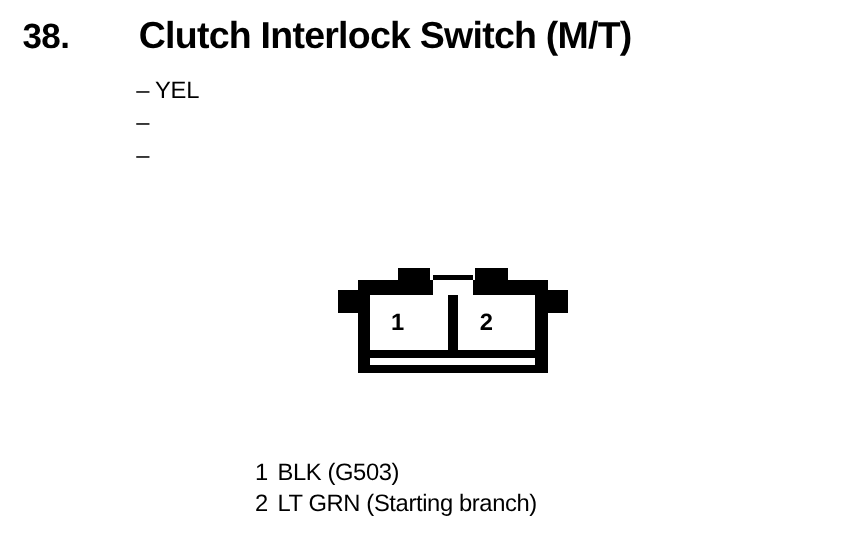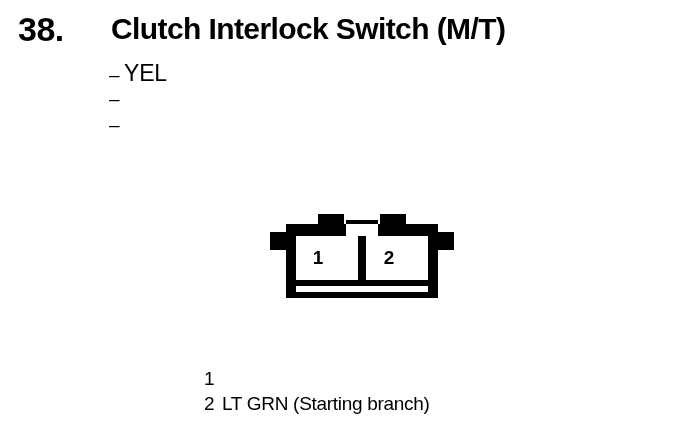--- a/index.html
+++ b/index.html
@@ -29,21 +29,21 @@
     position: absolute;
     left: 0;
     top: 8px;
     width: 688px;
     height: 44px;
   }
   .item-number {
     position: absolute;
     left: 18px;
     top: 0;
-    font-size: 34px;
+    font-size: 28px;
     font-weight: bold;
     letter-spacing: -0.5px;
     line-height: 42px;
     white-space: nowrap;
   }
   .item-title {
     position: absolute;
     left: 111px;
     top: 0;
     font-size: 30px;
@@ -66,21 +66,21 @@
     height: 26px;
     white-space: nowrap;
   }
   .bullet-dash {
     width: 15px;
     flex: 0 0 15px;
     font-size: 19px;
     line-height: 26px;
   }
   .bullet-text {
-    font-size: 23px;
+    font-size: 19px;
     line-height: 26px;
     letter-spacing: -0.2px;
   }
 
   
   .connector-wrap {
     position: absolute;
     left: 258px;
     top: 206px;
     width: 210px;
@@ -188,20 +188,21 @@
 
       <text class="cav-num" x="60" y="58" text-anchor="middle">1</text>
       <text class="cav-num" x="131" y="58" text-anchor="middle">2</text>
     </svg>
   </div>
 
   <div class="legend">
 
     <div class="legend-row">
       <span class="legend-pin">1</span>
+      <span class="legend-desc">BLK (G503)</span>
     </div>
 
     <div class="legend-row">
       <span class="legend-pin">2</span>
       <span class="legend-desc">LT GRN (Starting branch)</span>
     </div>
 
   </div>
 
 </div>

